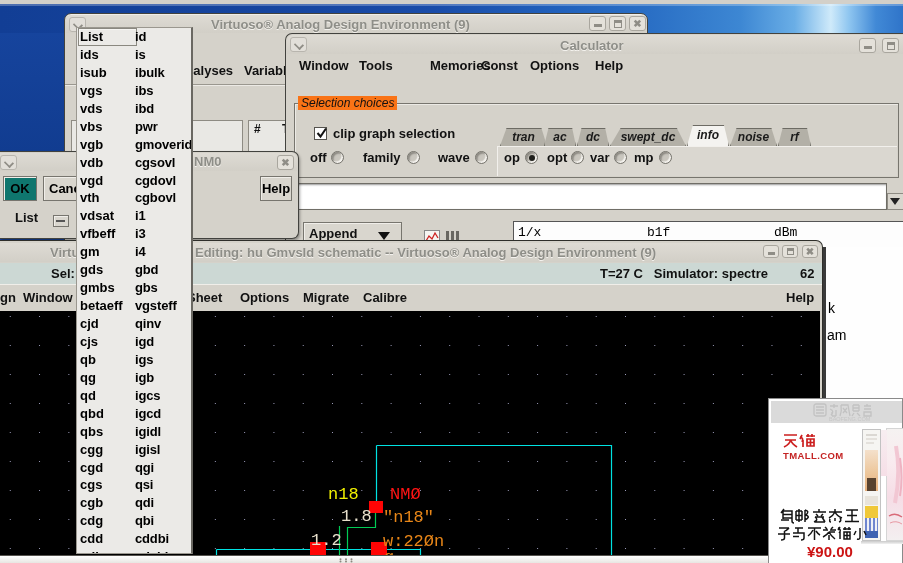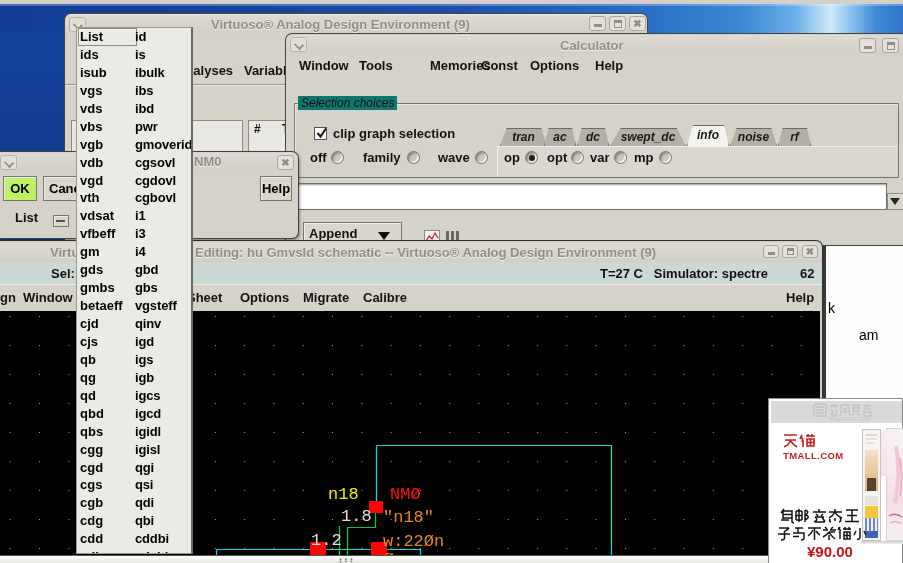--- a/index.html
+++ b/index.html
@@ -31,21 +31,21 @@
 
 <div class="abs" style="left:0;top:0;width:903px;height:4px;background:#d3d0c9;"></div>
 
 <div class="abs" style="left:0;top:4px;width:903px;height:29px;background:linear-gradient(90deg,#123e95 0%,#16459f 30%,#1a4ca9 48%,#2161bc 62%,#2a6fc5 72%,#3d87d3 82%,#6aaee6 88%,#cfeafa 92%,#8fc6f0 94%,#4189d6 97%,#2f74c9 100%);"></div>
 <div class="abs" style="left:0;top:4px;width:903px;height:2px;background:rgba(255,255,255,0.25);"></div>
 
 <div class="abs" style="left:0;top:33px;width:64px;height:120px;background:linear-gradient(#16449d,#113c90);"></div>
 
 <div class="abs" style="left:820px;top:242px;width:83px;height:160px;background:#fefefe;border-left:6px solid #3a3a3a;">
  <div class="abs" style="left:2px;top:58px;font-size:14px;color:#000;">k</div>
- <div class="abs" style="left:1px;top:85px;font-size:14px;color:#000;padding-left:32px;">am</div>
+ <div class="abs" style="left:1px;top:85px;font-size:14px;color:#000;">am</div>
 </div>
 
 <div class="abs" style="left:64px;top:13px;width:584px;height:237px;background:#d5d2ca;border:1px solid #42423e;border-radius:7px 7px 0 0;box-shadow:inset 0 1px 0 #f0eee9;">
  <div class="abs tb" style="left:1px;top:1px;right:1px;height:18px;border-radius:6px 6px 0 0;"></div>
  <div class="abs ttxt" style="left:146px;top:3px;">Virtuoso® Analog Design Environment (9)</div>
  <div class="chev" style="left:4px;top:3px;"></div>
  <div class="wbtn" style="left:524px;top:2px;">
         <span class="gmin"></span>
       </div>
  <div class="wbtn" style="left:544px;top:2px;">
@@ -72,21 +72,21 @@
         <span class="gmax"></span>
       </div>
  <div class="abs menu" style="left:13px;top:24px;">Window</div>
       <div class="abs menu" style="left:73px;top:24px;">Tools</div>
       <div class="abs menu" style="left:123px;top:24px;margin-left:21px;">Memories</div>
       <div class="abs menu" style="left:195px;top:24px;">Const</div>
       <div class="abs menu" style="left:244px;top:24px;">Options</div>
       <div class="abs menu" style="left:309px;top:24px;">Help</div>
 
  <div class="abs" style="left:8px;top:69px;width:605px;height:75px;border:1px solid #77756e;box-shadow:inset 1px 1px 0 #eceae5;"></div>
- <div class="abs" style="left:12px;top:62px;background:#0f766e;padding:0 3px;font-style:italic;font-size:12px;color:#111;">Selection choices</div>
+ <div class="abs" style="left:12px;top:62px;background:#f97316;padding:0 3px;font-style:italic;font-size:12px;color:#111;">Selection choices</div>
 
  <div class="abs" style="left:28px;top:93px;width:13px;height:13px;background:#fdfdfd;border:1px solid #55534e;"></div>
  <svg class="abs" style="left:29px;top:92px;" width="14" height="14">
         <path d="M2.5 7 L5.5 10.5 L11 2.5" stroke="#111" stroke-width="2" fill="none"></path>
       </svg>
  <div class="abs menu" style="left:47px;top:92px;">clip graph selection</div>
 
  <div class="abs" style="left:211px;top:112px;width:400px;height:30px;background:#dad7d0;border-top:1px solid #f2f0ec;border-left:1px solid #f2f0ec;"></div>
 
  <div class="tab" style="left:214px;top:94px;width:47px;">tran</div>
@@ -125,28 +125,33 @@
         <path d="M2 11 L5 6 L8 9 L11 3 L14 8" stroke="#cc2222" stroke-width="1.3" fill="none"></path>
       </svg>
  <svg class="abs" style="left:159px;top:196px;" width="15" height="15">
         <g fill="#6a6862">
           <rect x="1" y="1" width="3" height="13"></rect>
           <rect x="6" y="1" width="3" height="13"></rect>
           <rect x="11" y="1" width="3" height="13"></rect>
         </g>
       </svg>
 
+ <div class="abs" style="left:227px;top:187px;width:391px;height:26px;background:#fdfdfd;border:1px solid #555;border-right:none;border-bottom:none;font-family:'Liberation Mono',monospace;font-size:13px;">
+  <span class="abs" style="left:4px;top:3px;">1/x</span>
+  <span class="abs" style="left:133px;top:3px;">b1f</span>
+  <span class="abs" style="left:260px;top:3px;">dBm</span>
+ </div>
 </div>
 
 <div class="abs" style="left:0;top:151px;width:299px;height:88px;background:#d5d2ca;border:1px solid #42423e;border-left:none;border-radius:0 7px 7px 0;box-shadow:1px 2px 3px rgba(0,0,0,0.35);">
  <div class="abs tb" style="left:0;top:1px;right:1px;height:18px;border-radius:0 6px 0 0;"></div>
  <div class="abs ttxt" style="left:194px;top:2px;">NM0</div>
  <div class="chev" style="left:0px;top:3px;"></div>
  <div class="wbtn" style="left:277px;top:3px;">✖</div>
- <div class="abs" style="left:3px;top:24px;width:34px;height:25px;background:#bef264;border:1px solid #77756e;box-shadow:inset 1px 1px 0 #f0eee9;text-align:center;line-height:23px;font-weight:bold;font-size:13px;">OK</div>
+ <div class="abs" style="left:3px;top:24px;width:34px;height:25px;background:#0f766e;border:1px solid #77756e;box-shadow:inset 1px 1px 0 #f0eee9;text-align:center;line-height:23px;font-weight:bold;font-size:13px;">OK</div>
  <div class="abs" style="left:43px;top:24px;width:70px;height:25px;background:#d9d6ce;border:1px solid #77756e;box-shadow:inset 1px 1px 0 #f0eee9;font-weight:bold;font-size:13px;line-height:23px;padding-left:5px;">Cancel</div>
  <div class="abs" style="left:260px;top:24px;width:32px;height:25px;background:#d9d6ce;border:1px solid #77756e;box-shadow:inset 1px 1px 0 #f0eee9;text-align:center;line-height:23px;font-weight:bold;font-size:13px;">Help</div>
  <div class="abs menu" style="left:15px;top:58px;">List</div>
  <div class="abs" style="left:53px;top:63px;width:16px;height:12px;background:#d9d6ce;border:1px solid #77756e;box-shadow:inset 1px 1px 0 #f0eee9;"></div>
  <div class="abs" style="left:56px;top:68px;width:9px;height:2px;background:#555;"></div>
 </div>
 
 <div class="abs" style="left:0;top:240px;width:823px;height:316px;background:#d5d2ca;border:1px solid #2e2e2a;border-left:none;border-radius:0 7px 0 0;">
  <div class="abs tb" style="left:0;top:2px;right:1px;height:19px;border-radius:0 6px 0 0;"></div>
  <div class="abs ttxt" style="left:50px;top:4px;">Virtuoso® Schemat</div>

